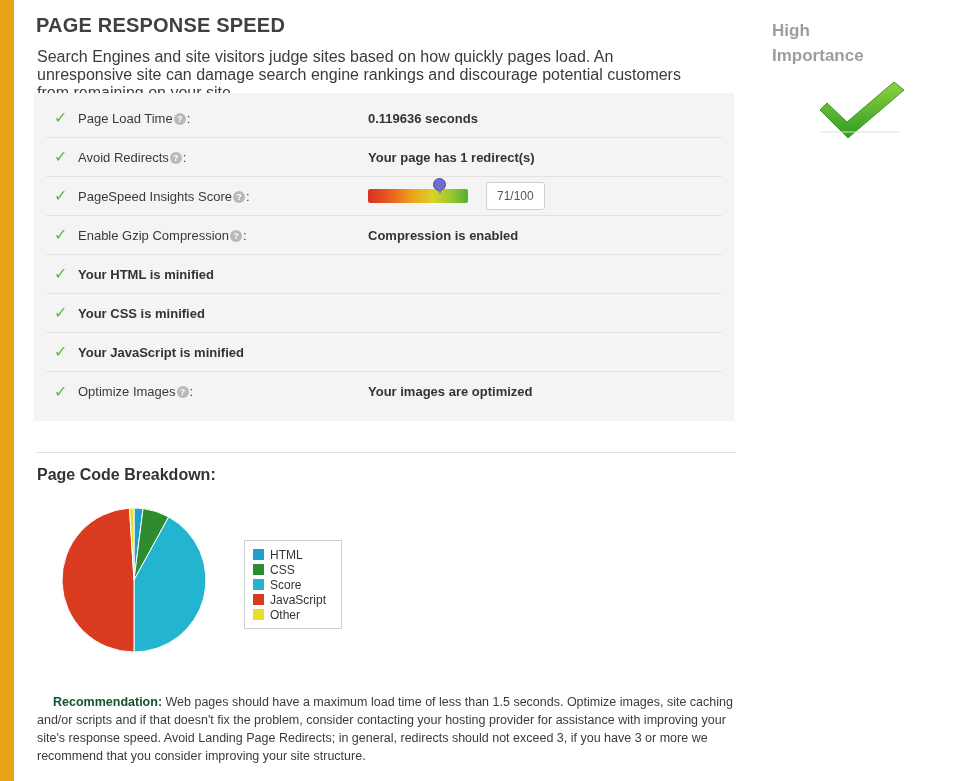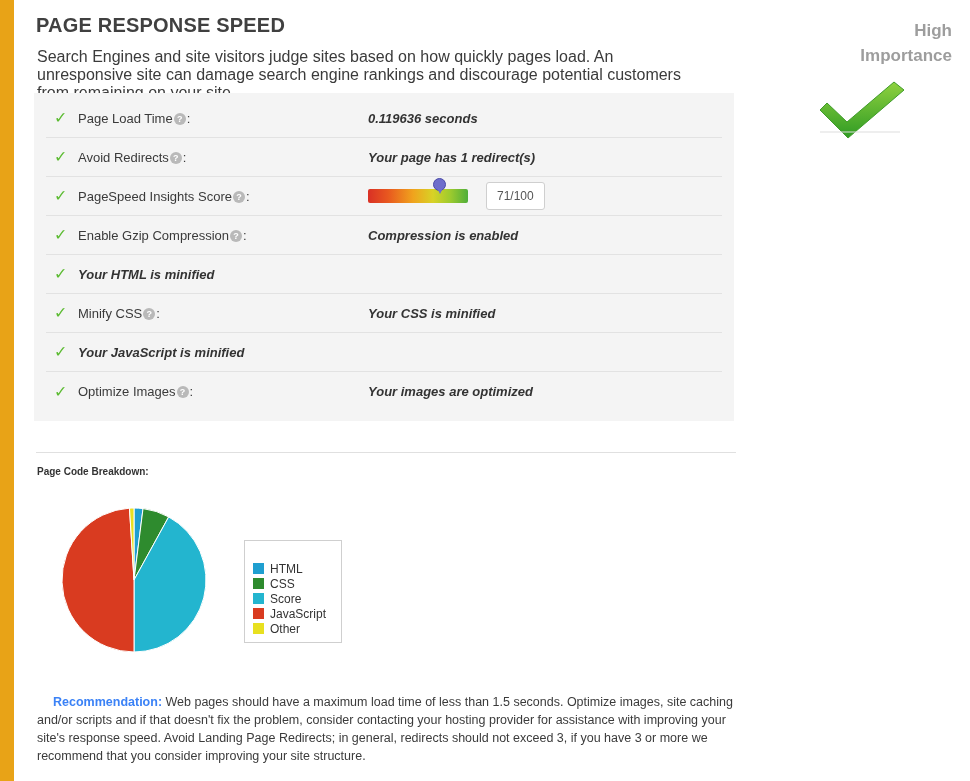--- a/index.html
+++ b/index.html
@@ -49,21 +49,21 @@
     font-size: 16px;
     line-height: 18px;
     color: #3b3b3b;
   }
   
   .importance {
     position: absolute;
     right: 18px;
     top: 18px;
     width: 180px;
-    text-align: right;
+    text-align: left;
   }
   .importance .imp-line1,
   .importance .imp-line2 {
     font-size: 17px;
     font-weight: bold;
     color: #9d9d9d;
     line-height: 25px;
   }
   .big-check {
     margin-top: 12px;
@@ -112,21 +112,20 @@
     line-height: 12px;
     text-align: center;
     vertical-align: 1px;
     margin: 0 1px;
     font-weight: bold;
   }
   .row .value {
     font-size: 13px;
     font-weight: bold;
     color: #333;
-    font-style: italic;
   }
   
   .gauge-wrap {
     display: flex;
     align-items: center;
   }
   .gauge {
     position: relative;
     width: 100px;
     height: 14px;
@@ -170,38 +169,38 @@
     left: 22px;
     top: 452px;
     width: 700px;
     height: 1px;
     background: #e0e0e0;
   }
   .breakdown-title {
     position: absolute;
     left: 23px;
     top: 466px;
-    font-size: 10px;
+    font-size: 16px;
     font-weight: bold;
     color: #333;
   }
   .chart-area {
     position: absolute;
     left: 40px;
     top: 500px;
     width: 340px;
     height: 165px;
   }
   .legend {
     position: absolute;
     left: 230px;
     top: 540px;
     border: 1px solid #cfcfcf;
     background: #fff;
-    padding: 20px 10px 6px 8px;
+    padding: 6px 10px 6px 8px;
     width: 98px;
   }
   .legend-item {
     display: flex;
     align-items: center;
     height: 15px;
     font-size: 12px;
     color: #333;
   }
   .legend-swatch {
@@ -213,21 +212,21 @@
   
   .recommendation {
     position: absolute;
     left: 23px;
     top: 693px;
     width: 705px;
     font-size: 12.5px;
     line-height: 18px;
     color: #3b3b3b;
   }
-  .recommendation b { color: #3b82f6; padding-left: 16px; }
+  .recommendation b { color: #14532d; padding-left: 16px; }
 </style>
 </head>
 <body>
 
 <div id="left-stripe"></div>
 
 <div id="page">
 
   <div class="section-title">PAGE RESPONSE SPEED</div>
   <div class="intro">Search Engines and site visitors judge sites based on how quickly pages load. An unresponsive site can damage search engine rankings and discourage potential customers from remaining on your site.</div>
@@ -280,21 +279,20 @@
       <span class="value">Compression is enabled</span>
     </div>
 
     <div class="row">
       <span class="tick">✓</span>
       <span class="value">Your HTML is minified</span>
     </div>
 
     <div class="row">
       <span class="tick">✓</span>
-      <span class="label"><span>Minify CSS</span><span class="help">?</span>:</span>
       <span class="value">Your CSS is minified</span>
     </div>
 
     <div class="row">
       <span class="tick">✓</span>
       <span class="value">Your JavaScript is minified</span>
     </div>
 
     <div class="row">
       <span class="tick">✓</span>

